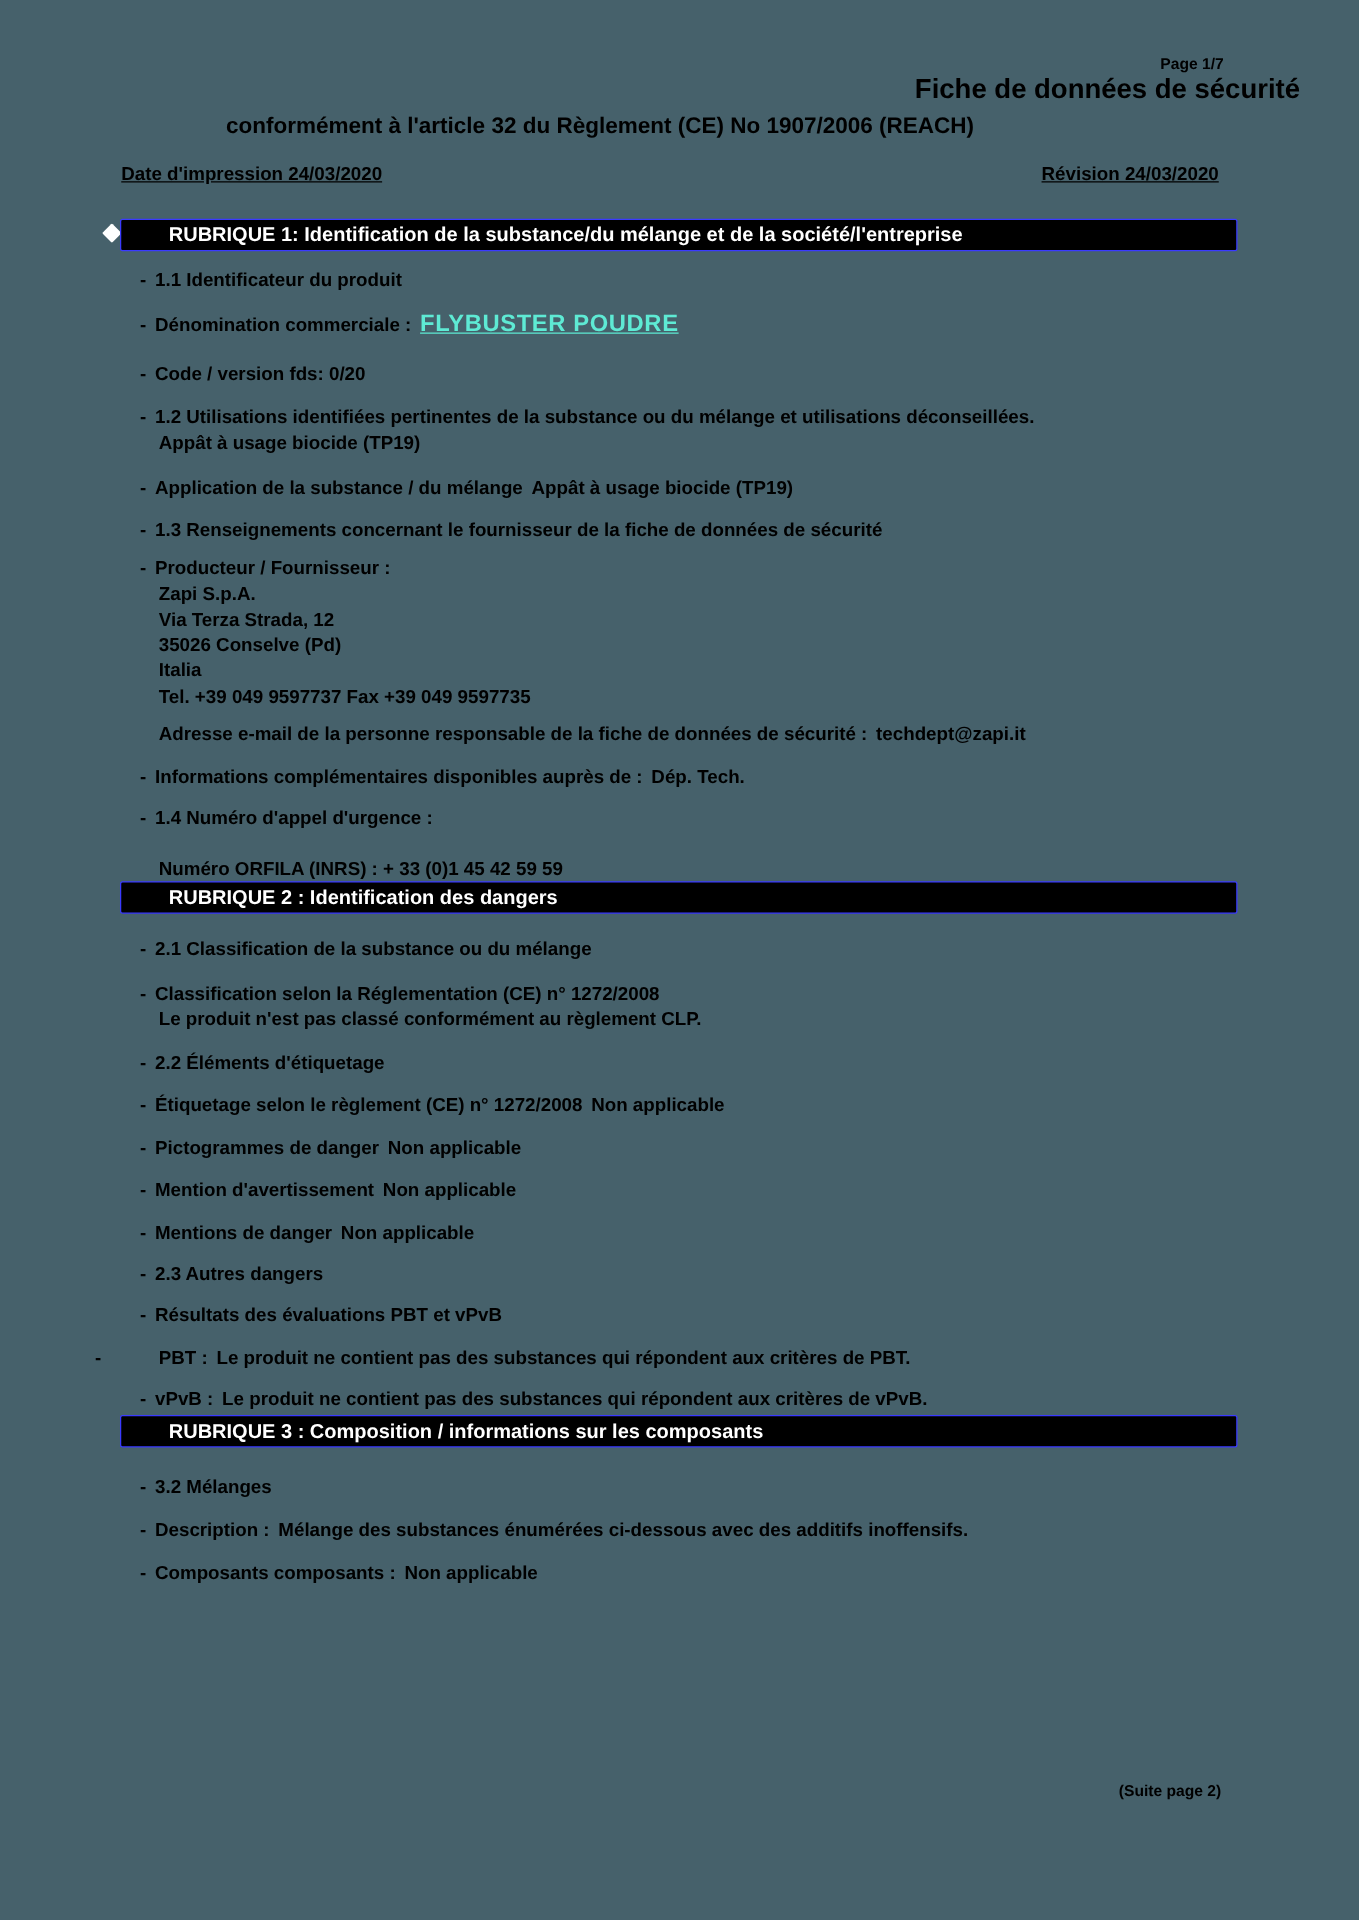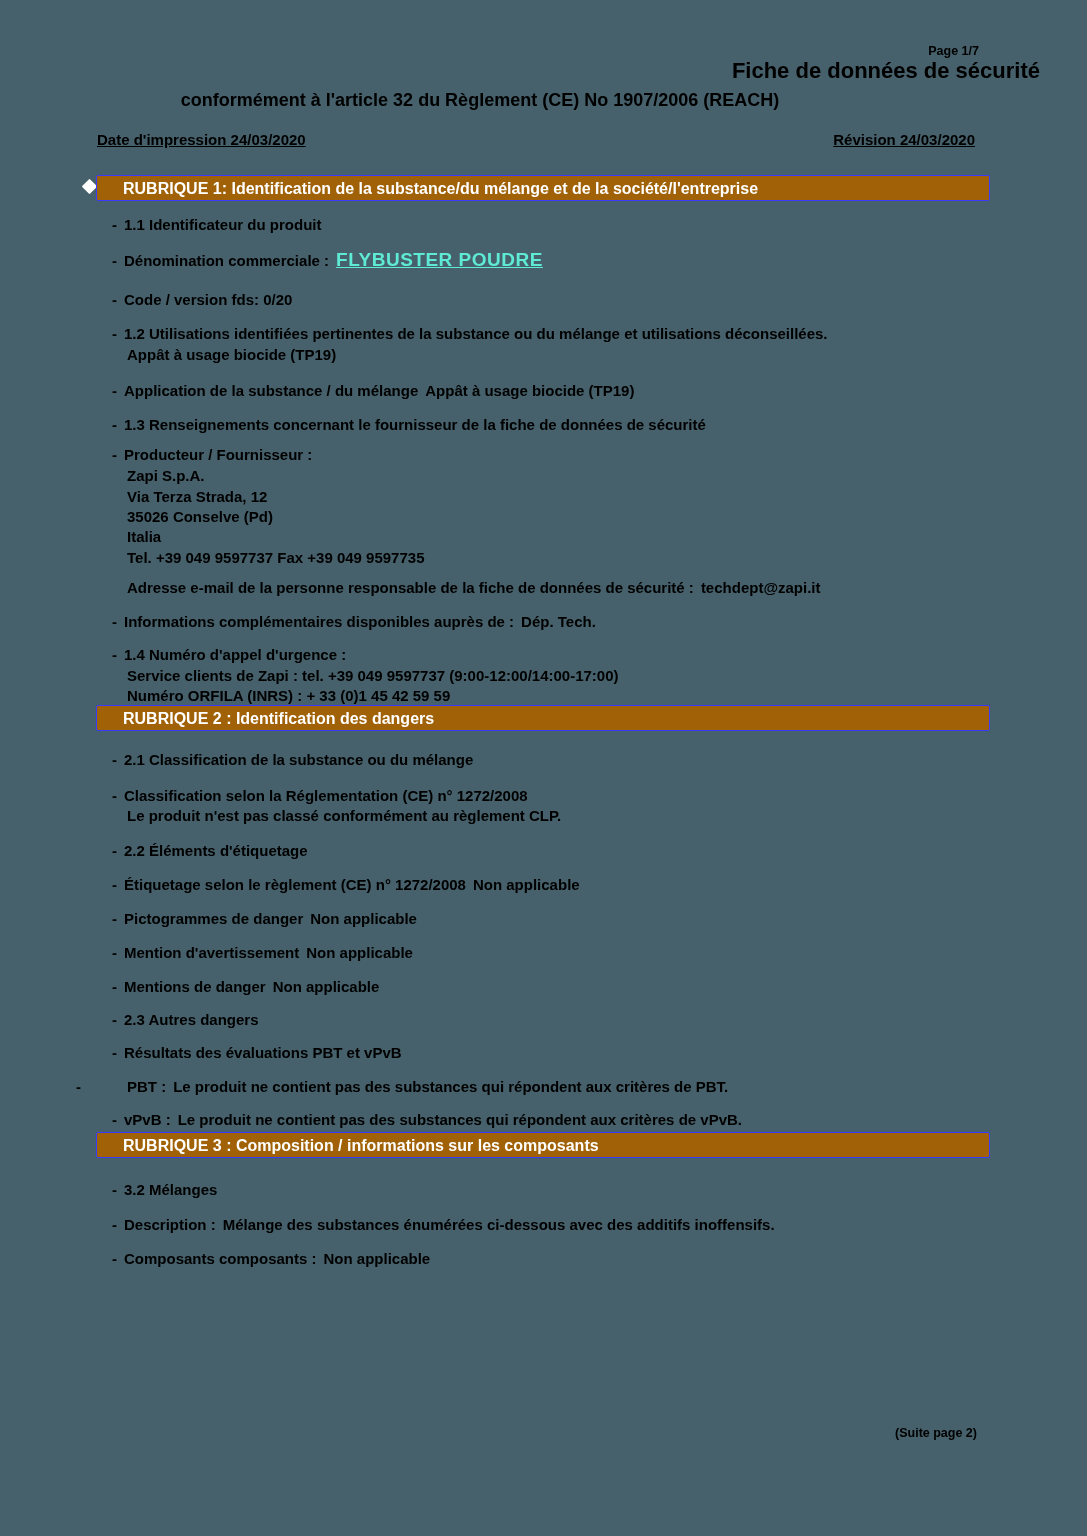--- a/index.html
+++ b/index.html
@@ -28,24 +28,24 @@
     position:absolute;top:131px;left:97px;
     font-size:15px;font-weight:bold;text-decoration:underline;white-space:nowrap;
   }
   .date-right{
     position:absolute;top:131px;right:112px;
     font-size:15px;font-weight:bold;text-decoration:underline;white-space:nowrap;
   }
 
   .bar{
     position:absolute;left:96px;width:894px;height:26px;
-    background:#a16207;
+    background:#000000;
     border:1px solid #3a3aff;border-radius:2px;
     color:#fff;font-size:16px;font-weight:bold;
-    line-height:25px;padding-left:26px;box-sizing:border-box;
+    line-height:25px;padding-left:38px;box-sizing:border-box;
     white-space:nowrap;
   }
   .diamond{
     position:absolute;left:84px;top:181px;
     width:11px;height:11px;background:#fff;
     transform:rotate(45deg);border-radius:1px;
   }
 
   .line{
     position:absolute;left:112px;
@@ -152,23 +152,20 @@
   <div class="line" style="top:613px">
     <span class="dash">-</span>
     <span class="b">Informations complémentaires disponibles auprès de :</span>
     <span class="b">Dép. Tech.</span>
   </div>
 
   <div class="line" style="top:646px">
     <span class="dash">-</span>
     <span class="b">1.4 Numéro d'appel d'urgence :</span>
   </div>
-  <div class="line indent" style="top:667px">
-    <span class="b">Service clients de Zapi : tel. +39 049 9597737  (9:00-12:00/14:00-17:00)</span>
-  </div>
   <div class="line indent" style="top:687px">
     <span class="b">Numéro ORFILA (INRS) : + 33 (0)1 45 42 59 59</span>
   </div>
 
   <div class="bar" style="top:705px">
     <span>RUBRIQUE 2 : Identification des dangers</span>
   </div>
 
   <div class="line" style="top:751px">
     <span class="dash">-</span>

